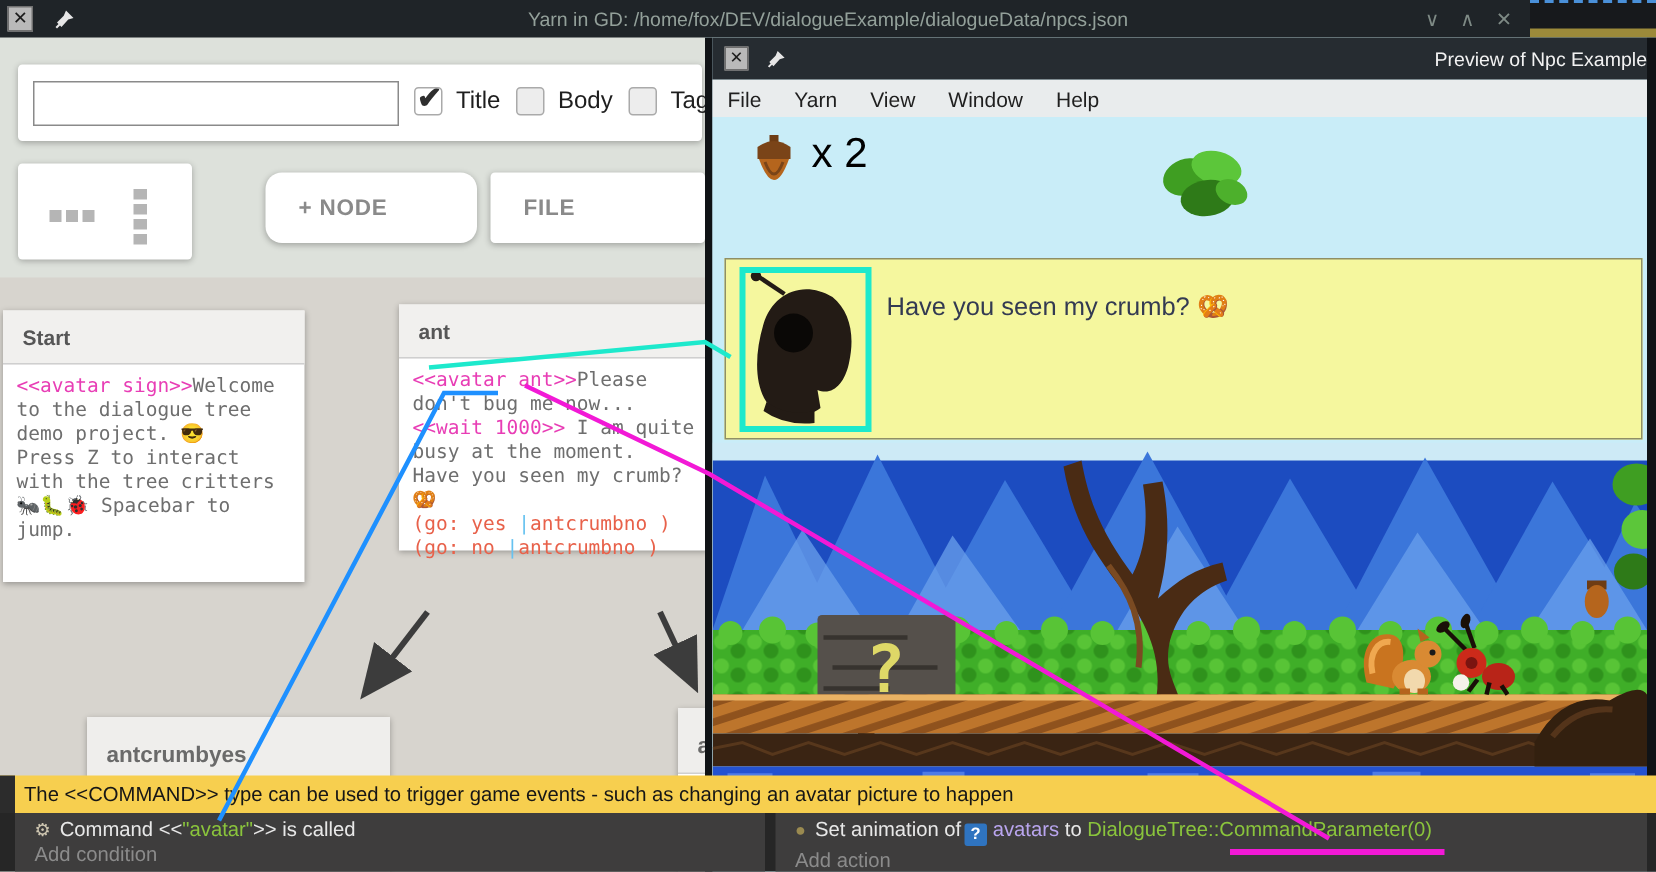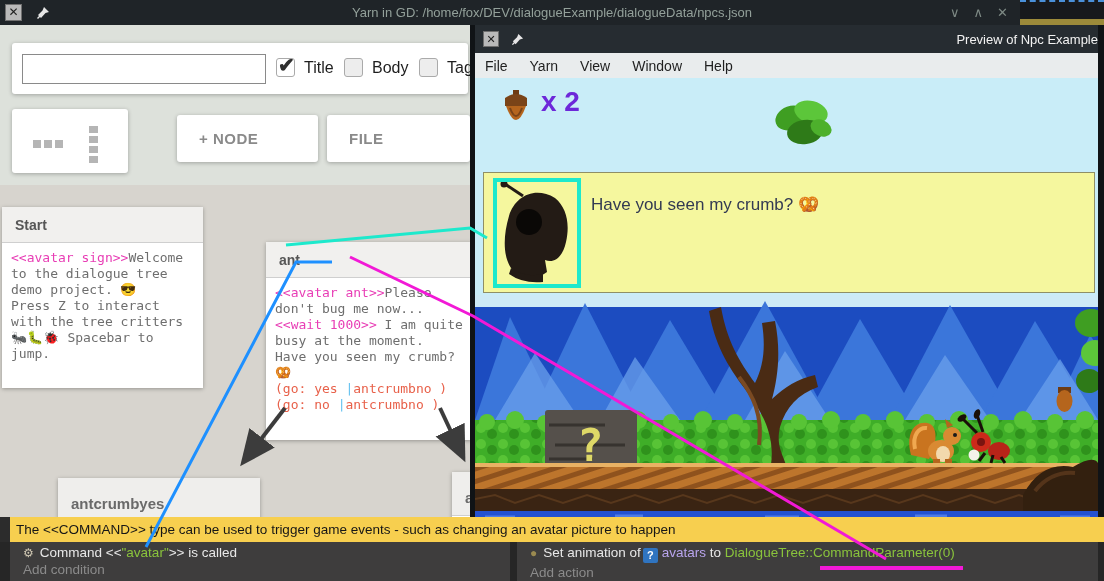--- a/index.html
+++ b/index.html
@@ -26,45 +26,45 @@
   .chkbox { width:19px; height:19px; border:1px solid #aaa; border-radius:3px; background:#ededed; position:relative; }
   .chkbox.on { background:#fff; }
   .chkbox.on .mark { position:absolute; left:1px; top:-6px; font-size:20px; color:#2e2e2e; font-weight:bold; }
   .chklabel { font-size:16px; color:#1e1e1e; margin-left:9px; }
   .layoutcard { left:12px; top:84px; width:116px; height:64px; }
   .hdots { position:absolute; left:21px; top:31px; display:flex; gap:3px; }
   .hdots i { width:8px; height:8px; background:#b5b5b5; }
   .vdots { position:absolute; left:77px; top:17px; display:flex; flex-direction:column; gap:3px; }
   .vdots i { width:9px; height:7px; background:#b5b5b5; }
   .btncard { top:90px; height:47px; display:flex; align-items:center; padding-left:22px; font-size:15px; font-weight:bold; color:#8a8a8a; letter-spacing:.5px; }
-  .nodebtn { left:177px; width:141px; }
+  .nodebtn { left:177px; width:141px;border-radius:11px; }
   .filebtn { left:327px; width:143px; }
 
   
   .node { position:absolute; background:#fff; box-shadow:0 1px 4px rgba(0,0,0,.3); }
   .node .nhead { background:#f1f0ee; border-bottom:1px solid #cfcfcf; padding:10px 13px 9px; font-size:14px; font-weight:bold; color:#565656; }
   .node .nbody { padding:7px 9px; font-family:"DejaVu Sans Mono",monospace; font-size:13px; line-height:16px; color:#6e6e6e; white-space:pre-wrap; }
   .cmd { color:#e83db5; }
   .golink { color:#e8614a; }
   .gopipe { color:#66c2f0; }
   .node-start { left:2px; top:182px; width:201px; height:181px; }
-  .node-ant { left:266px; top:178px; width:206px; height:198px;margin-top:39px; }
+  .node-ant { left:266px; top:178px; width:206px; height:164px; }
   .node-antcrumbyes { left:58px; top:453px; width:202px; height:103px; }
   .node-a { left:452px; top:447px; width:120px; height:109px; }
   .node-antcrumbyes .nhead, .node-a .nhead { background:#efeeec; color:#6a6a6a; font-size:15px; padding-top:17px; }
 
   
   .preview { position:absolute; left:470px; top:25px; width:634px; height:556px; z-index:10; border-left:5px solid #101316; border-right:6px solid #101316; background:#c9edf8; }
   .ptitle { height:28px; background:#262c31; position:relative; display:flex; align-items:center; }
   .ptitle .appicon { width:16px; height:16px; margin-left:8px; background:#b9b9b9; border:1px solid #6e6e6e; color:#1c1c1c; font-size:11px; line-height:14px; text-align:center; }
   .ptitle .pin { margin-left:12px; width:13px; height:13px; }
   .ptitle .ttl { position:absolute; left:0; right:0; text-align:right; color:#f2f2f2; font-size:13px; }
   .pmenu { height:25px; background:#e9eced; display:flex; align-items:center; padding-left:10px; gap:22px; font-size:14px; color:#1f1f1f; }
   .game { position:relative; width:623px; height:503px; background:#c9edf8; overflow:hidden; }
-  .hud-count { position:absolute; left:66px; top:8px; font-size:28px; font-weight:bold; color:#6d28d9; }
+  .hud-count { position:absolute; left:66px; top:8px; font-size:28px; font-weight:normal; color:#000000; }
   .dlg { position:absolute; left:8px; top:94px; width:612px; height:121px; background:#f5f79e; border:1px solid #8f8f66; }
   .dlg-avatar { position:absolute; left:9px; top:5px; width:88px; height:110px; border:4px solid #1de9cc; }
   .dlg-text { position:absolute; left:107px; top:21px; font-size:17px; color:#333a52; }
   .scene { position:absolute; left:0; top:217px; width:623px; height:230px; }
 
   
   .infobar { position:absolute; left:0; top:517px; width:1104px; height:25px; background:#f7cf4f; z-index:30; display:flex; align-items:center; }
   .infobar .notch { width:10px; height:25px; background:#2c2c2c; margin-right:6px; flex:none; }
   .infobar .txt { font-size:13.5px; color:#161616; }
   .panelrow { position:absolute; left:0; top:542px; width:1104px; height:39px; background:#262626; z-index:30; }

